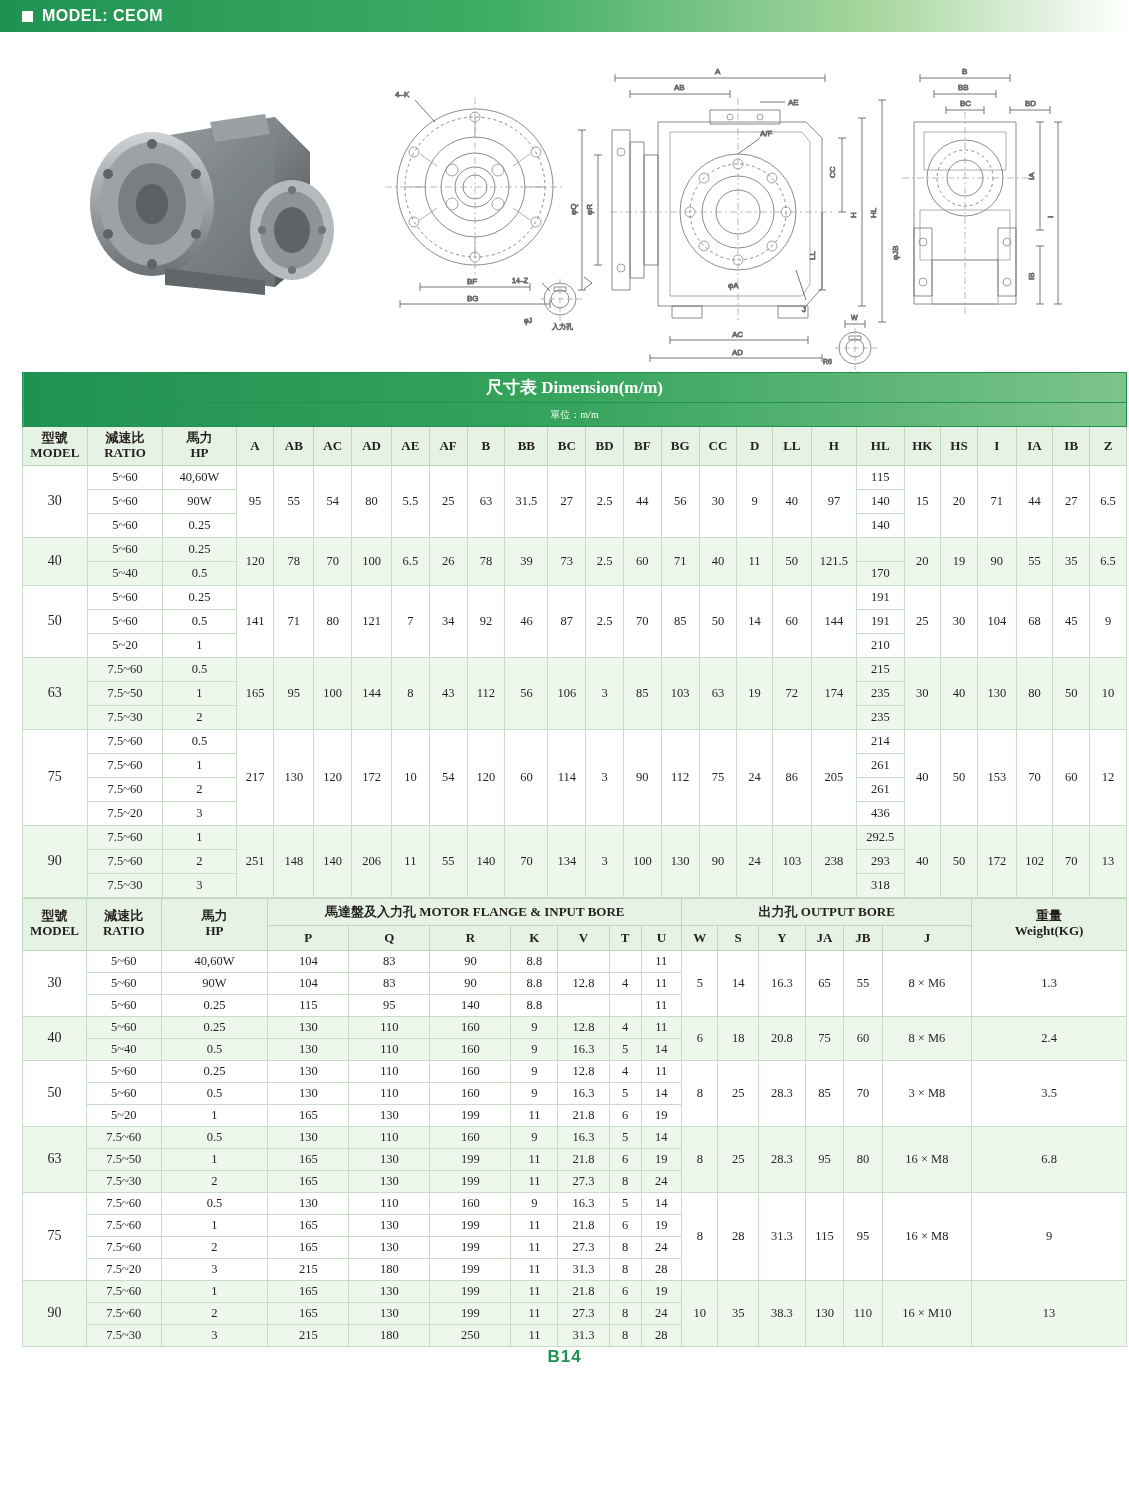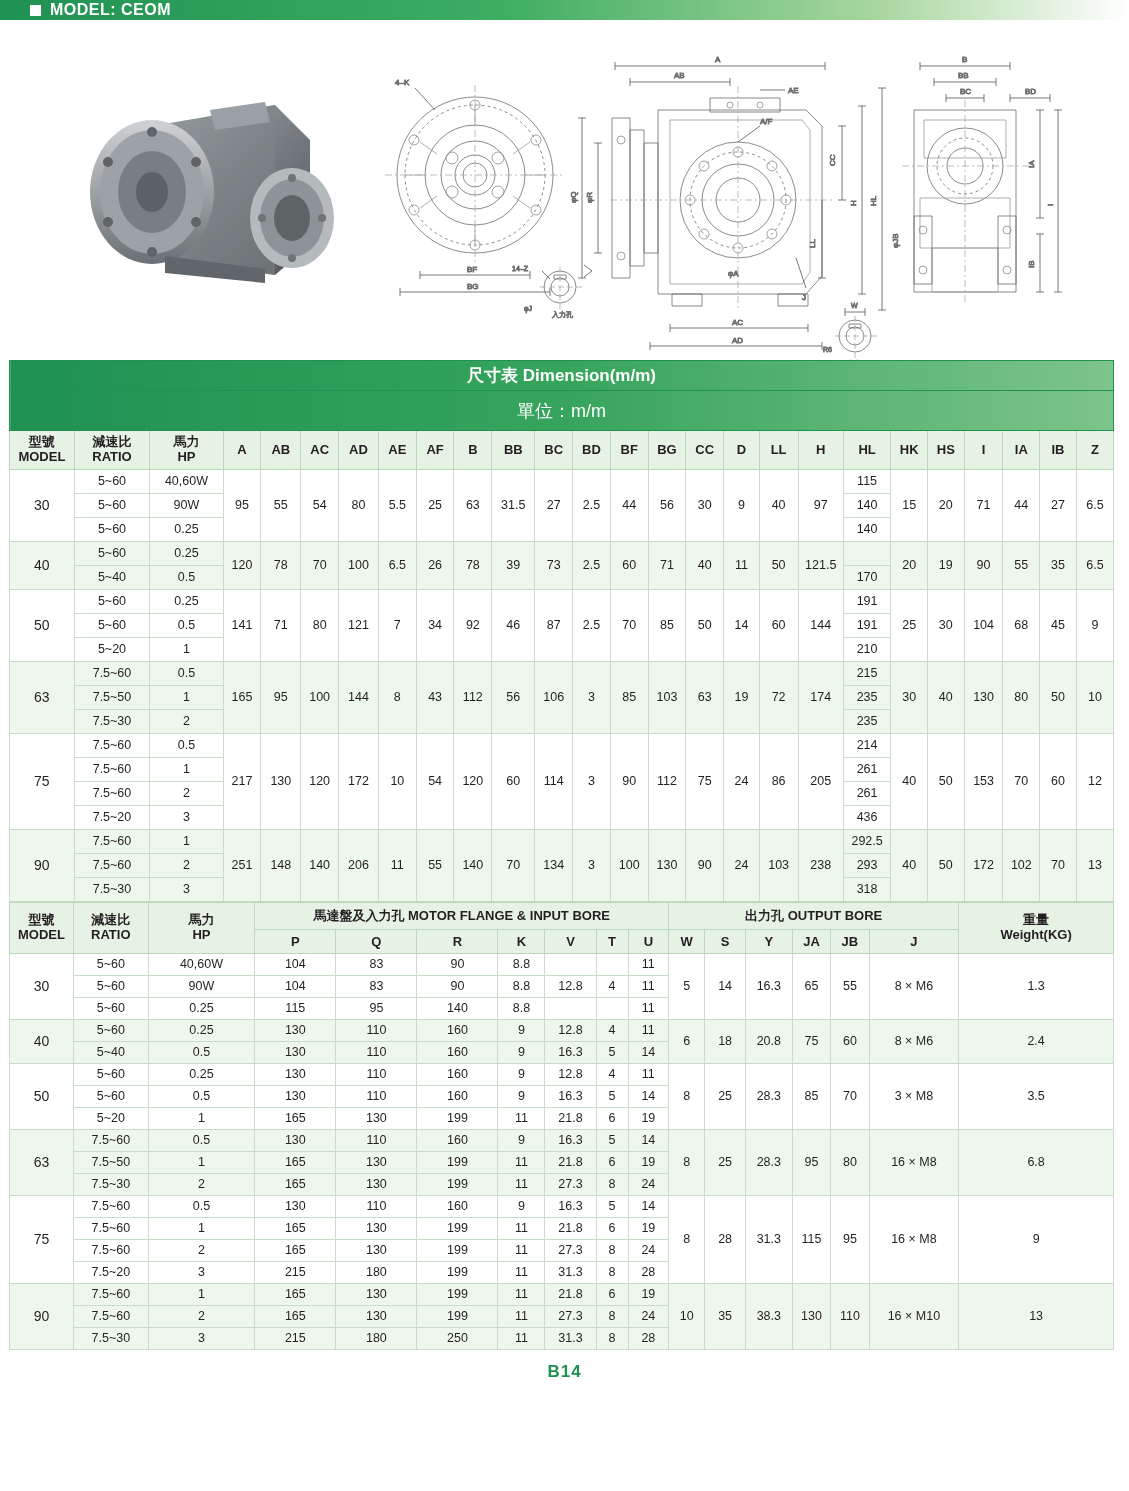--- a/index.html
+++ b/index.html
@@ -6,64 +6,64 @@
   html, body { margin:0; padding:0; }
   body {
     width:1129px; height:1491px;
     font-family: "Liberation Sans", sans-serif;
     background:#ffffff;
     color:#231f20;
     position:relative;
   }
   
   .header {
-    height:20px;
+    height:32px;
     background: linear-gradient(to right, #1f9152 0%, #3fae63 45%, #a9d7a0 78%, #ffffff 100%);
     display:flex; align-items:center;
-    padding-left:30px;
+    padding-left:22px;
     text-align:center;
   }
   .header .sq {
     width:11px; height:11px; background:#ffffff; margin-right:9px;
   }
   .header .title {
     color:#ffffff; font-size:16px; font-weight:bold; letter-spacing:.5px;
   }
   
   .topimg { position:relative; height:340px; }
   .photo {
     position:absolute; left:60px; top:50px; width:300px; height:250px;
   }
   .drawings { position:absolute; left:380px; top:10px; width:740px; height:330px; }
 
   
-  .tablewrap { padding:0 9px; }
+  .tablewrap { padding:0 22px;font-family:Liberation Serif, serif; }
   table { border-collapse:collapse; width:1105px; table-layout:fixed; }
   td, th { border:1px solid #c9dcc9; text-align:center; vertical-align:middle;
            font-size:12.5px; color:#231f20; padding:0; height:24px;}
   .bandtitle td {
     background:linear-gradient(to right,#1f9152 0%,#36a45c 50%,#7dc48a 100%);
     color:#ffffff; font-size:17px; font-weight:bold; height:30px; border:1px solid #1f9152;
   }
   .bandsub td {
     background:linear-gradient(to right,#1f9152 0%,#36a45c 50%,#7dc48a 100%);
-    color:#ffffff; font-size:18px; height:40px; border:1px solid #1f9152;
+    color:#ffffff; font-size:10px; height:24px; border:1px solid #1f9152;
   }
   thead td, .hdr td {
     background:#e6f2e3; font-weight:bold; font-size:13px; height:auto; padding:4px 0;
     border:1px solid #bcd8bb;
   }
   .hdr .two { line-height:1.15; }
   tbody tr td { background:#ffffff; }
   tbody tr.alt td { background:#eef7ec; }
   .grp { font-size:14px; }
   .tbl2 td { height:22px; }
   .pagenum {
     text-align:center; color:#1f9152; font-size:17px; font-weight:bold;
-    margin-top:12px; letter-spacing:1px;
+    letter-spacing:1px;
   }
   .lbl { font-size:8px; fill:#231f20; font-family:"Liberation Sans",sans-serif; }
   .lbl7 { font-size:7px; fill:#231f20; font-family:"Liberation Sans",sans-serif; }
 </style>
 </head>
 <body>
 
 <div class="header">
   <span class="sq"></span>
   <span class="title">MODEL: CEOM</span>

